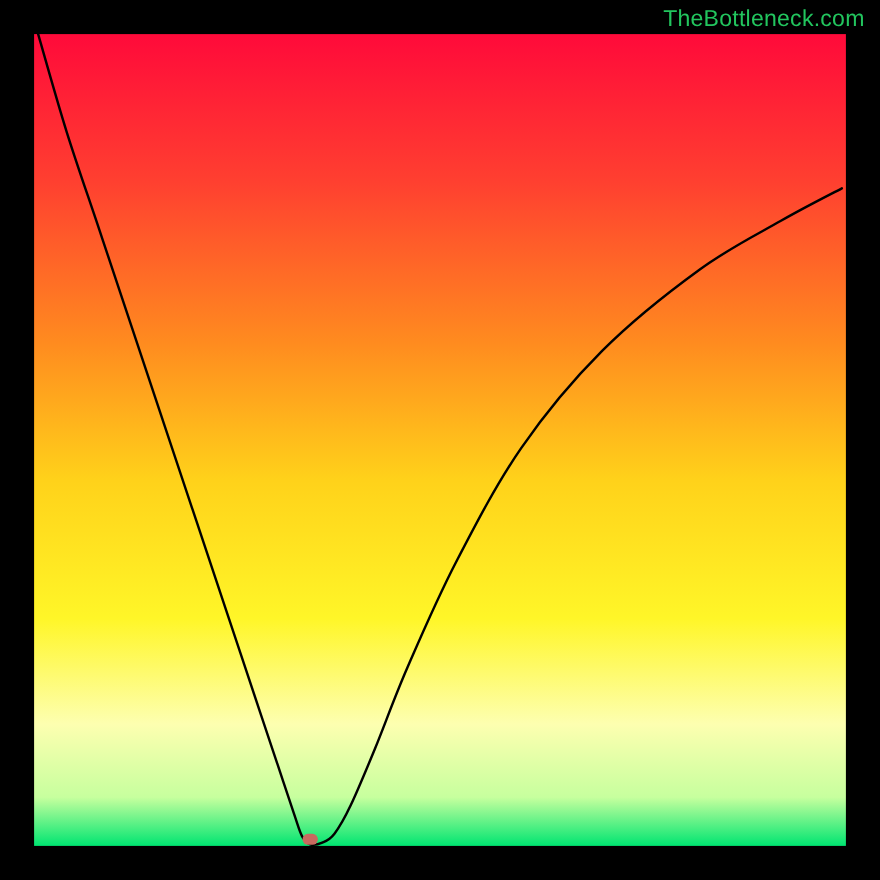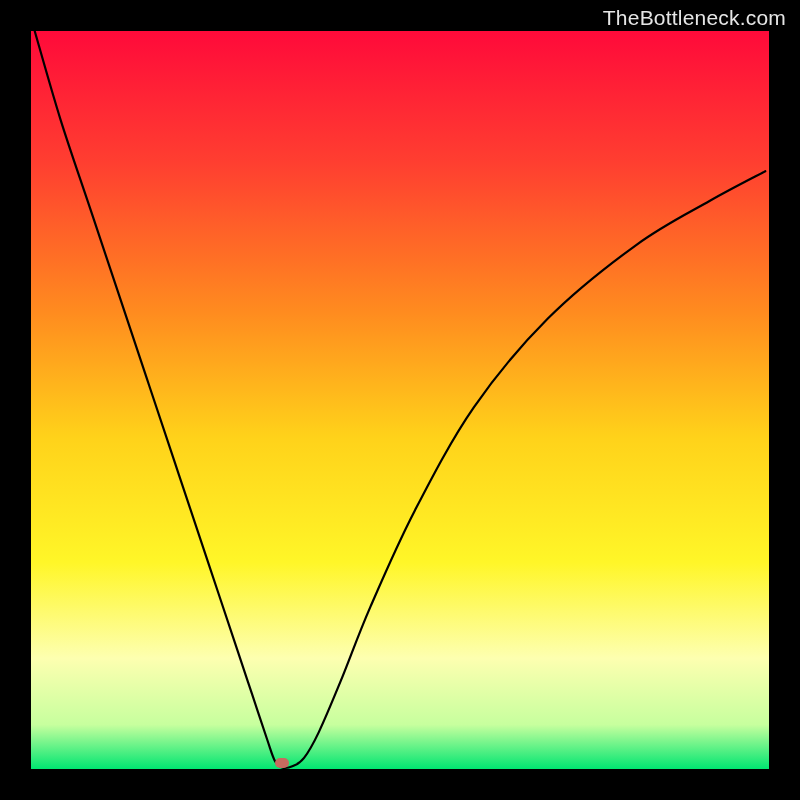--- a/index.html
+++ b/index.html
@@ -32,21 +32,21 @@
     border-radius: 5px;
     transform: translate(-50%, -50%);
     
   }
   .watermark {
     position: absolute;
     top: 6px;
     right: 14px;
     font-size: 21px;
     font-weight: 500;
-    color: #e5e5e5;
+    color: #22c55e;
     letter-spacing: 0.2px;
   }
   svg.curve {
     position: absolute;
     left: 0;
     top: 0;
     width: 738px;
     height: 738px;
     overflow: visible;
   }

